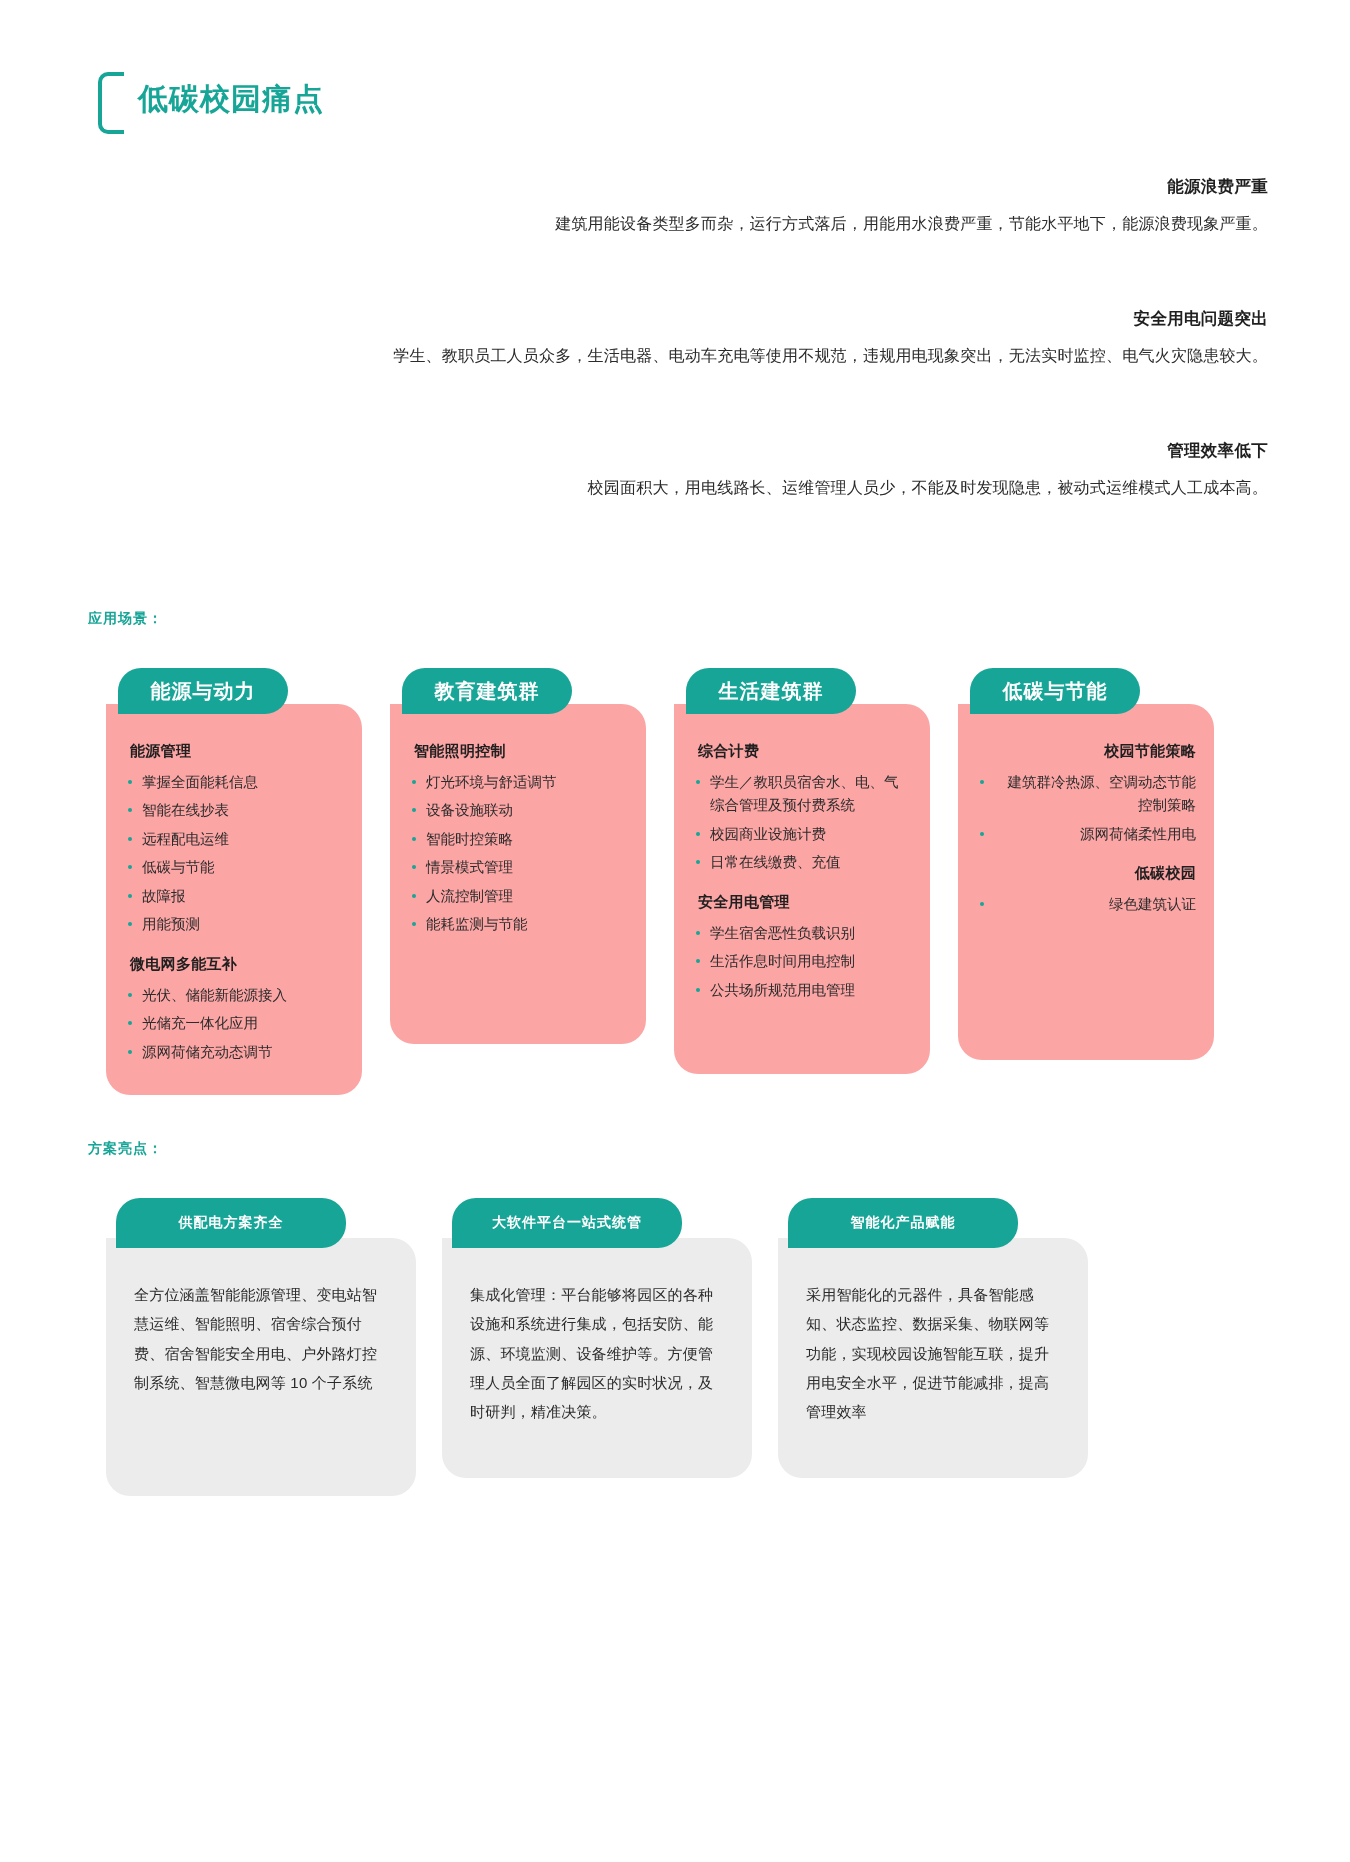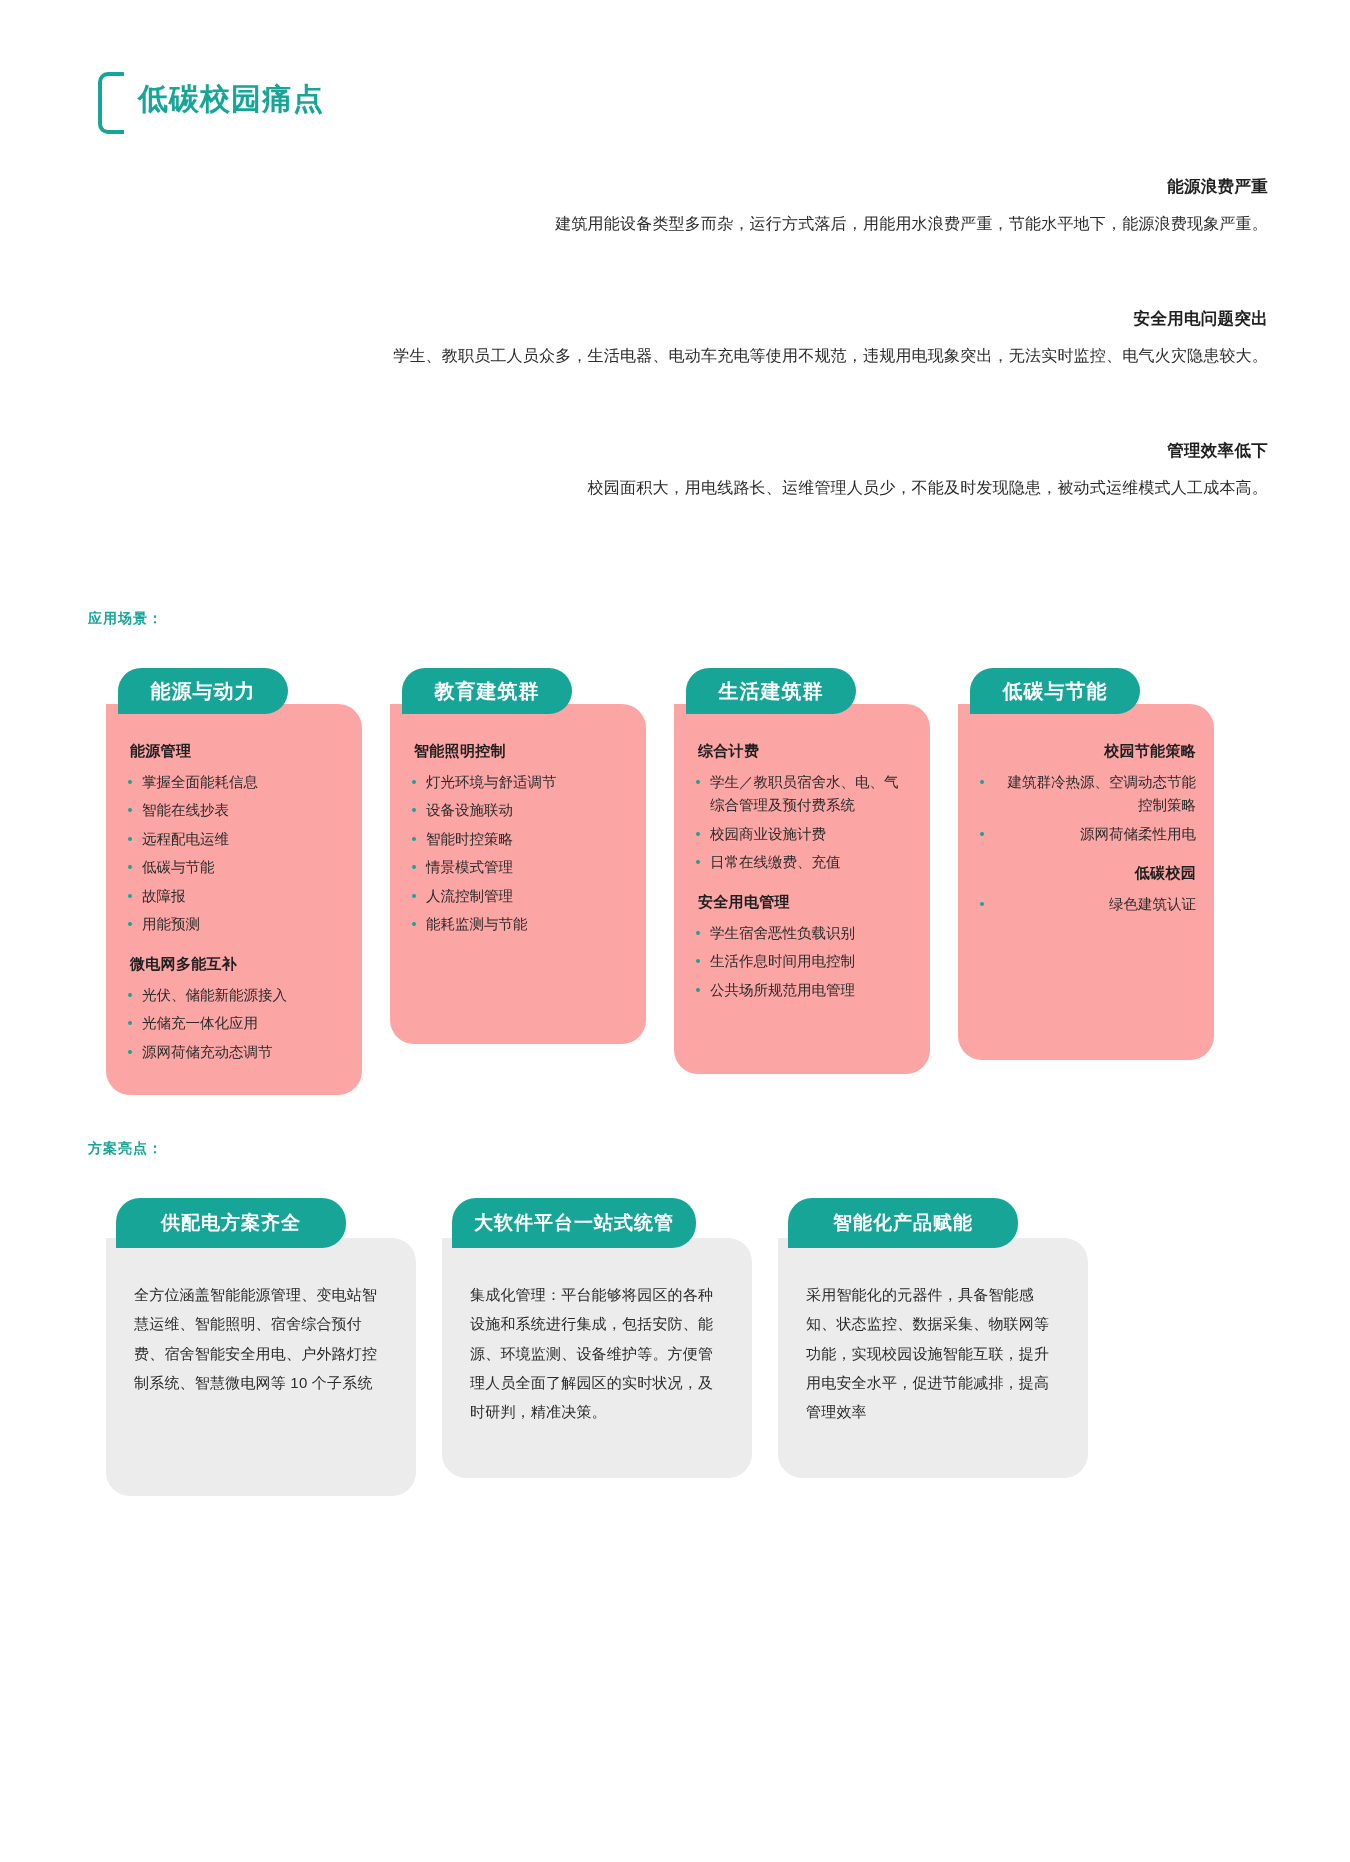--- a/index.html
+++ b/index.html
@@ -165,21 +165,21 @@
     display: flex;
     gap: 26px;
   }
   .hl-card {
     width: 310px;
     position: relative;
   }
   .hl-head {
     background: #16a596;
     color: #fff;
-    font-size: 19px;
+    font-size: 14px;
     font-weight: bold;
     letter-spacing: 1px;
     border-radius: 24px 24px 24px 0;
     height: 50px;
     display: flex;
     align-items: center;
     justify-content: center;
     padding: 0 22px;
     width: fit-content;
     min-width: 230px;

